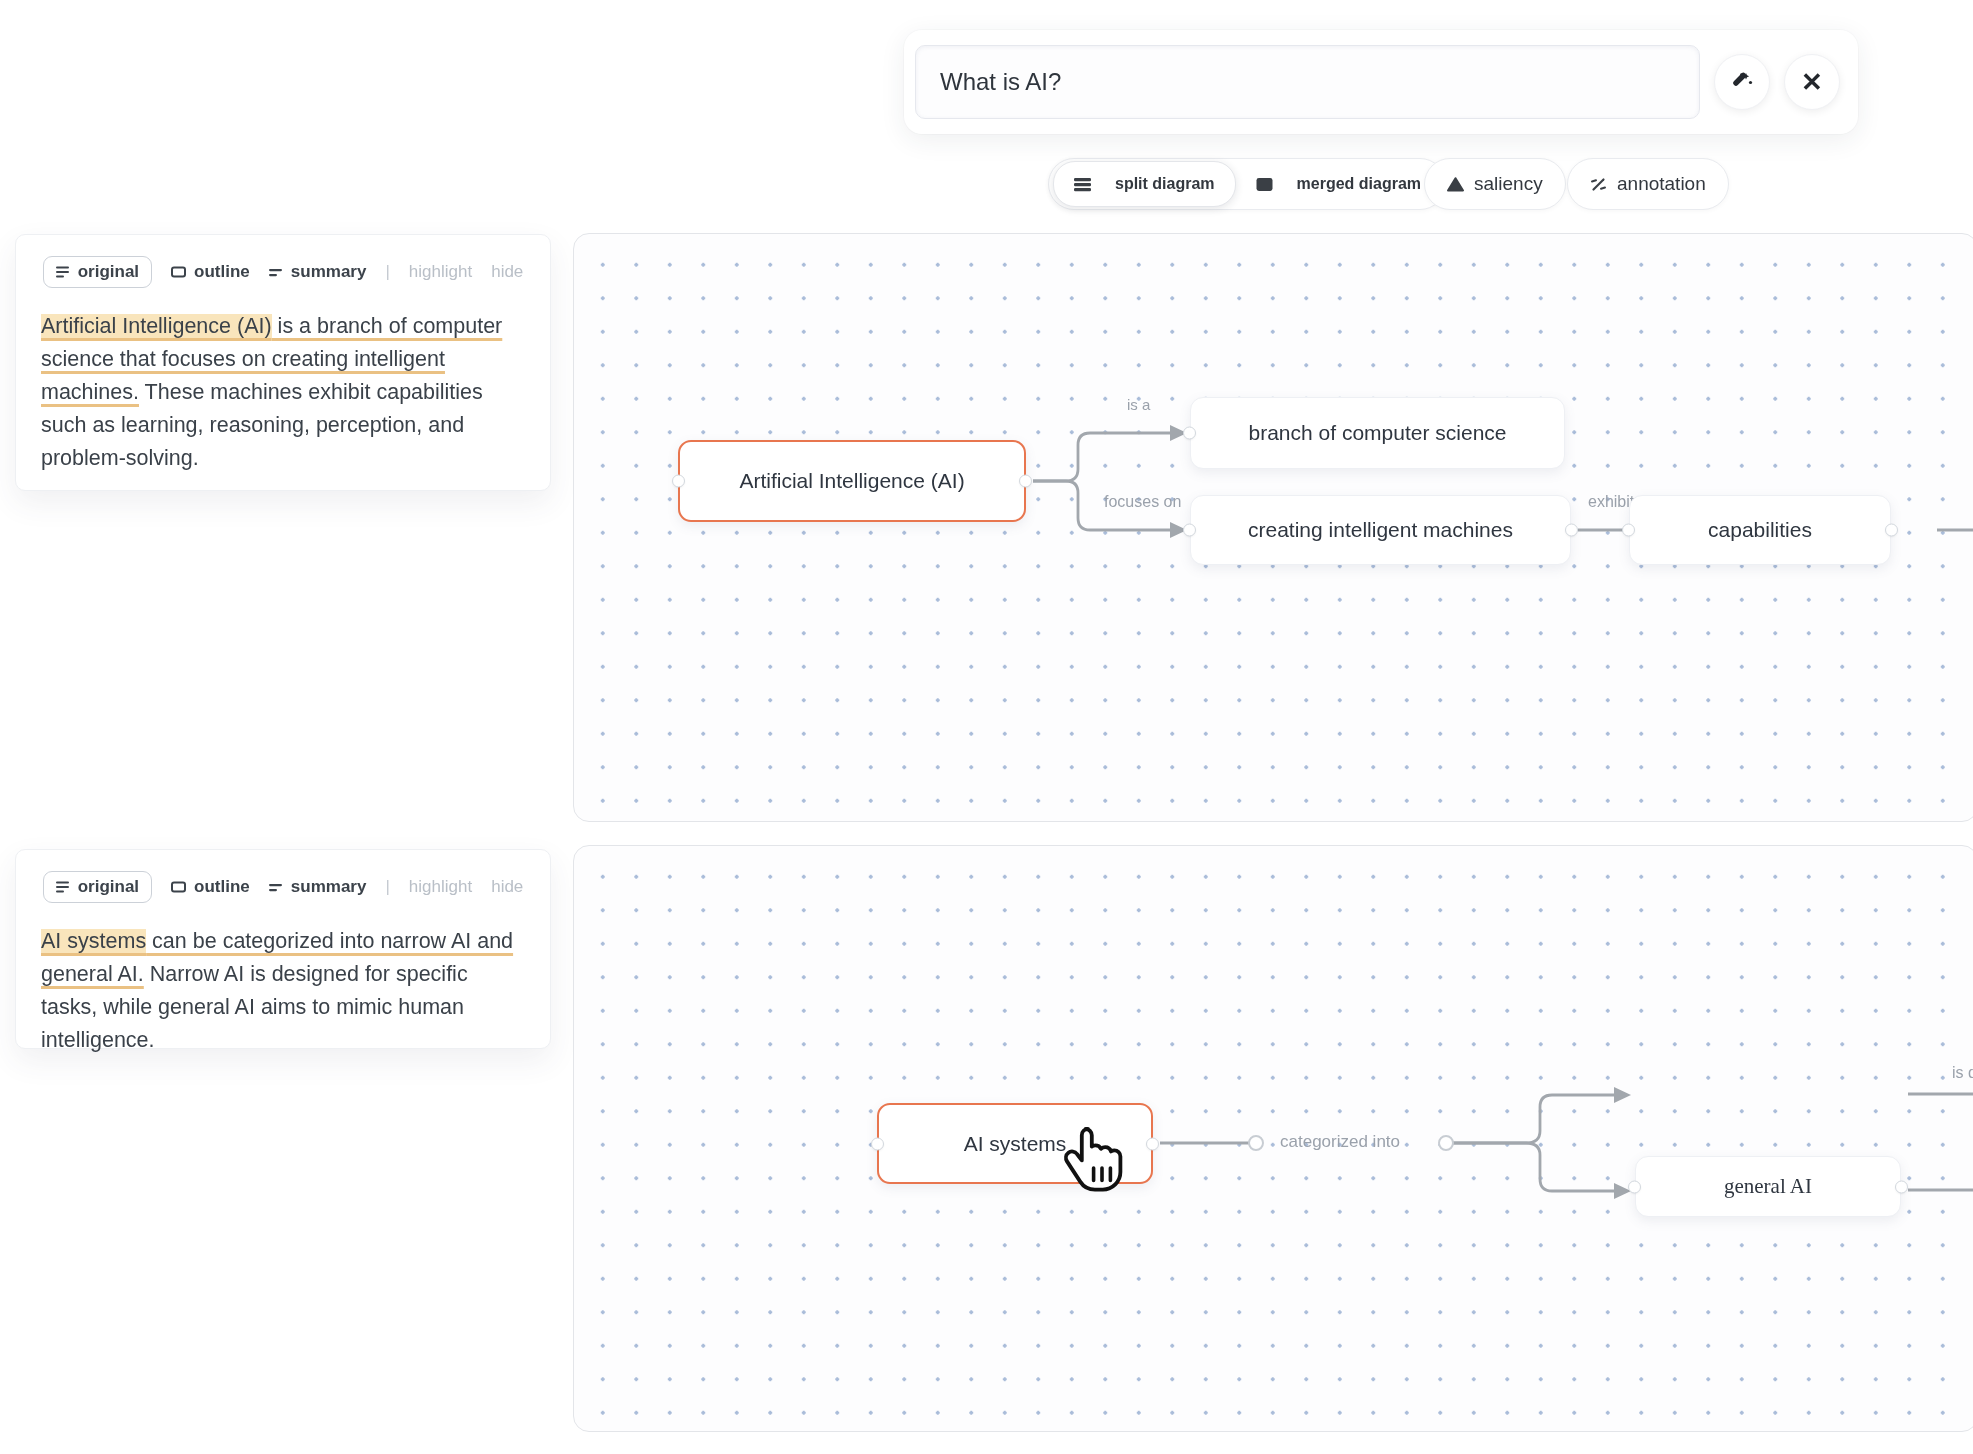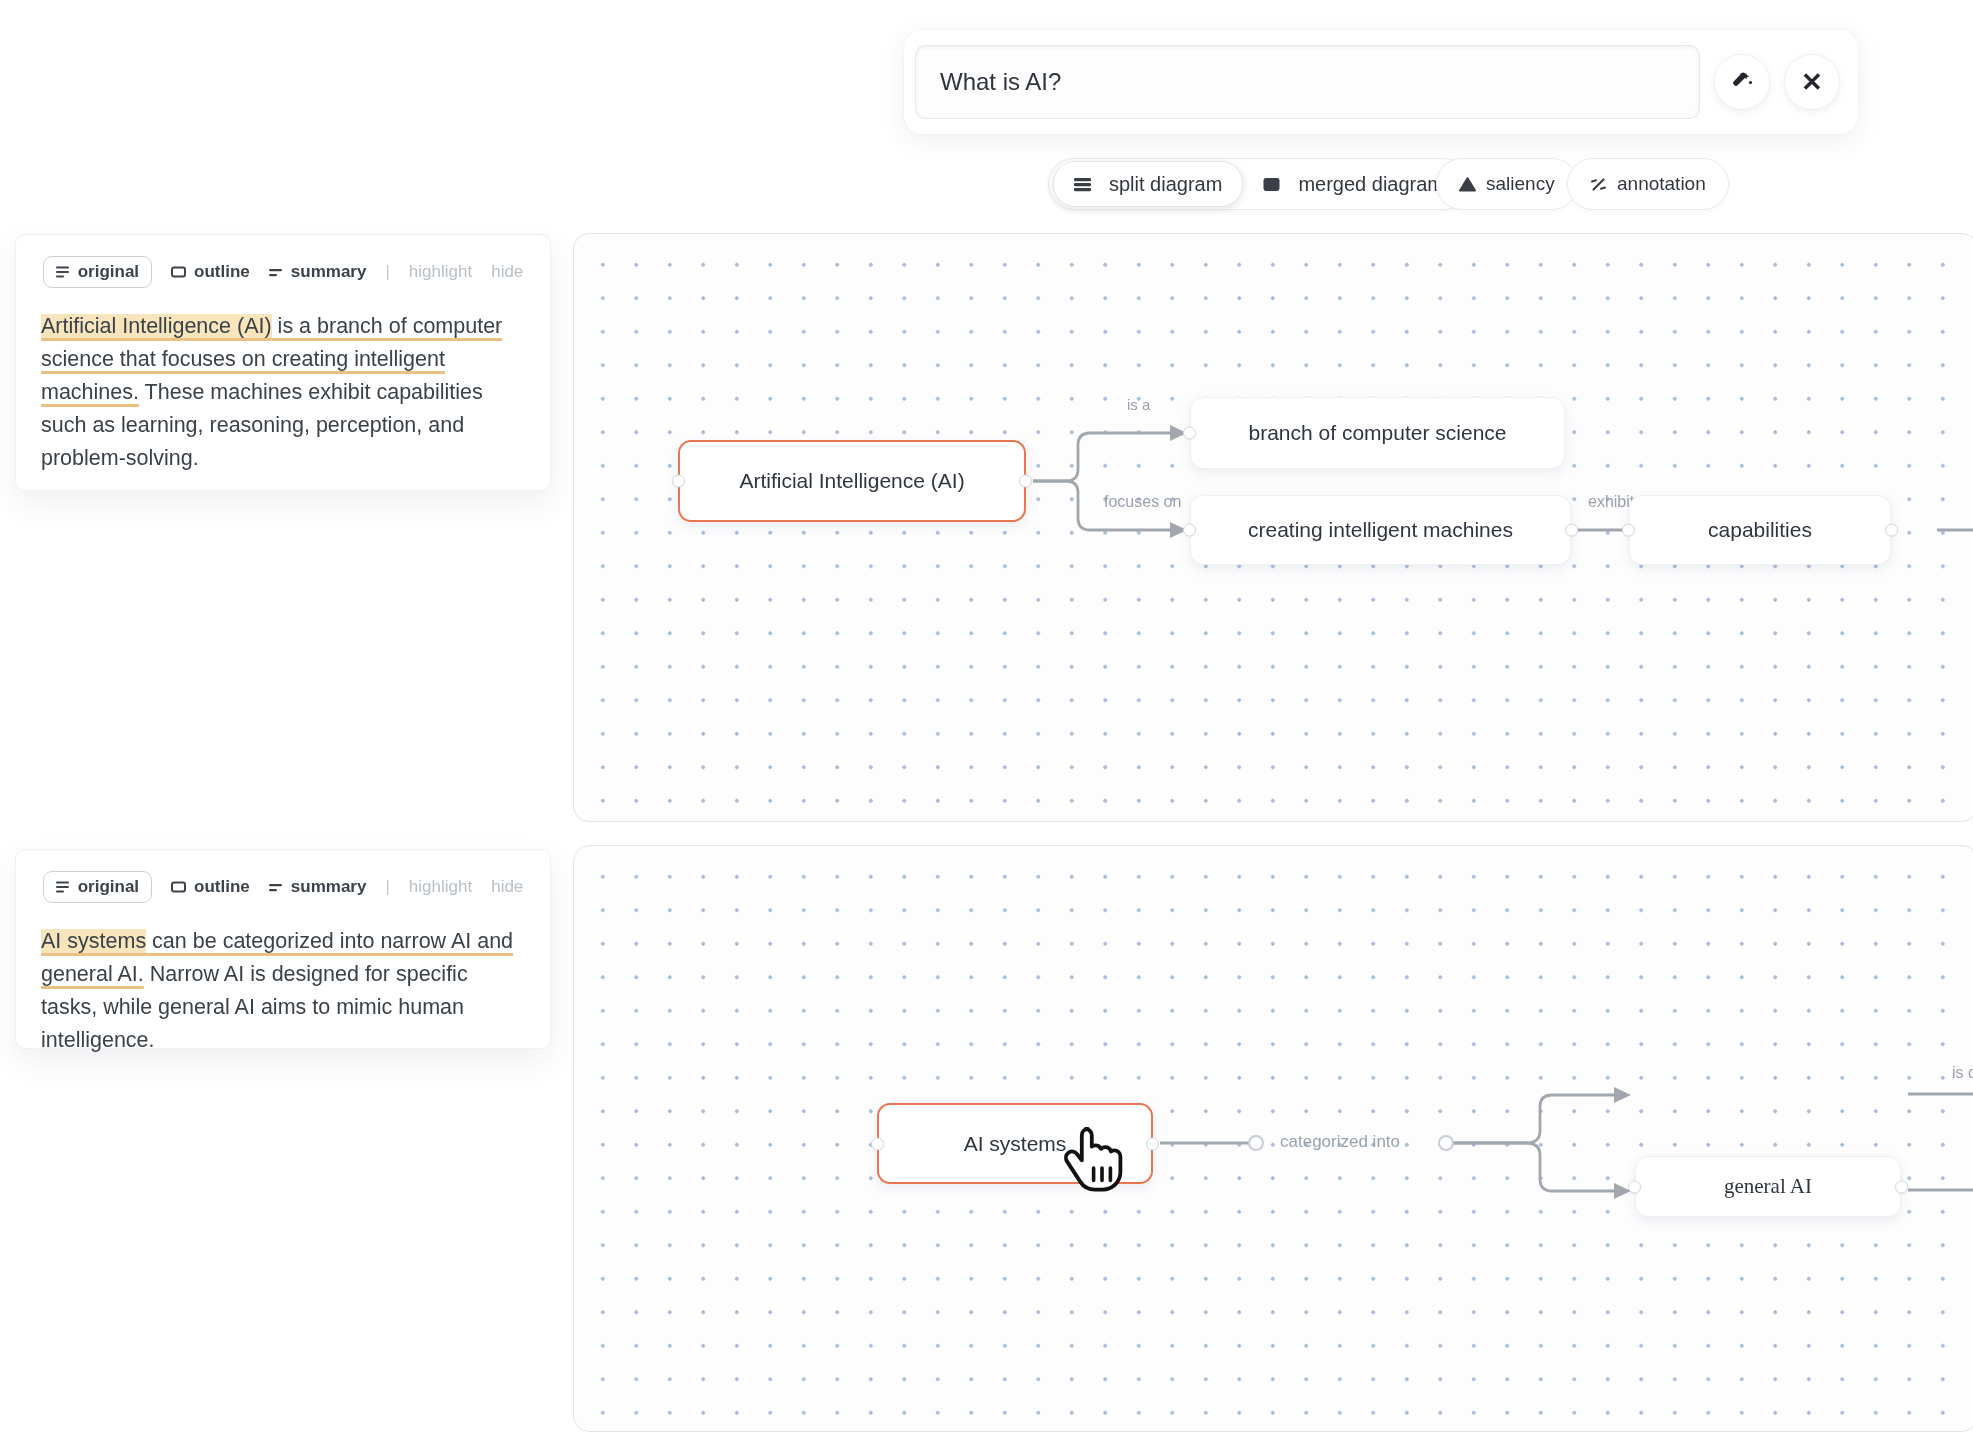--- a/index.html
+++ b/index.html
@@ -16,27 +16,27 @@
     background:#fdfdfe; box-shadow:inset 0 1px 4px rgba(140,150,175,.14); outline:none; }
   .round-btn { width:56px; height:56px; border-radius:50%; background:#fff; border:1px solid #f0f1f4;
     box-shadow:0 2px 8px rgba(0,0,0,.07); display:flex; align-items:center; justify-content:center;
     margin-left:14px; cursor:pointer; flex:none; }
   .round-btn .x-glyph { font-size:26px; font-weight:bold; color:#23272d; line-height:1; }
 
   
   .chips-row { position:absolute; left:1048px; top:158px; height:52px; }
   .seg-group { position:absolute; left:0; top:0; display:flex; align-items:center; height:52px;
     background:#fff; border:1px solid #e9ebef; border-radius:26px; padding:0 4px; box-shadow:0 1px 5px rgba(0,0,0,.04); }
-  .chip { display:flex; align-items:center; gap:18px; height:44px; padding:0 20px; border-radius:22px;
-    font-size:20px; font-weight:400; color:#33383f; white-space:nowrap; cursor:pointer; }
+  .chip { display:flex; align-items:center; gap:24px; height:44px; padding:0 20px; border-radius:22px;
+    font-size:16px; font-weight:700; color:#33383f; white-space:nowrap; cursor:pointer; }
   .chip.selected { background:#fff; border:1px solid #e4e6ea; box-shadow:0 2px 8px rgba(30,40,60,.12); height:46px; }
   .chip-pill { position:absolute; top:0; display:flex; align-items:center; gap:10px; height:52px; padding:0 22px;
     background:#fff; border:1px solid #e9ebef; border-radius:26px; font-size:19px; font-weight:500; color:#33383f;
     box-shadow:0 1px 5px rgba(0,0,0,.04); white-space:nowrap; cursor:pointer; }
-  .chip-pill.saliency { left:388px;justify-content:center; }
+  .chip-pill.saliency { left:376px;justify-content:center; }
   .chip-pill.annotation { left:519px; }
 
   
   .text-card { position:absolute; left:15px; width:536px; background:#fff; border:1px solid #eef0f3;
     border-radius:10px; box-shadow:0 12px 30px rgba(60,70,90,.08); }
   .text-card.c1 { top:234px; height:257px; }
   .text-card.c2 { top:849px; height:200px; }
   .card-toolbar { margin-top:21px; display:flex; align-items:center; justify-content:center; gap:19px;
     font-size:17px; color:#3c434b; }
   .tb-item { display:flex; align-items:center; gap:7px; font-weight:600; cursor:pointer; white-space:nowrap; }

